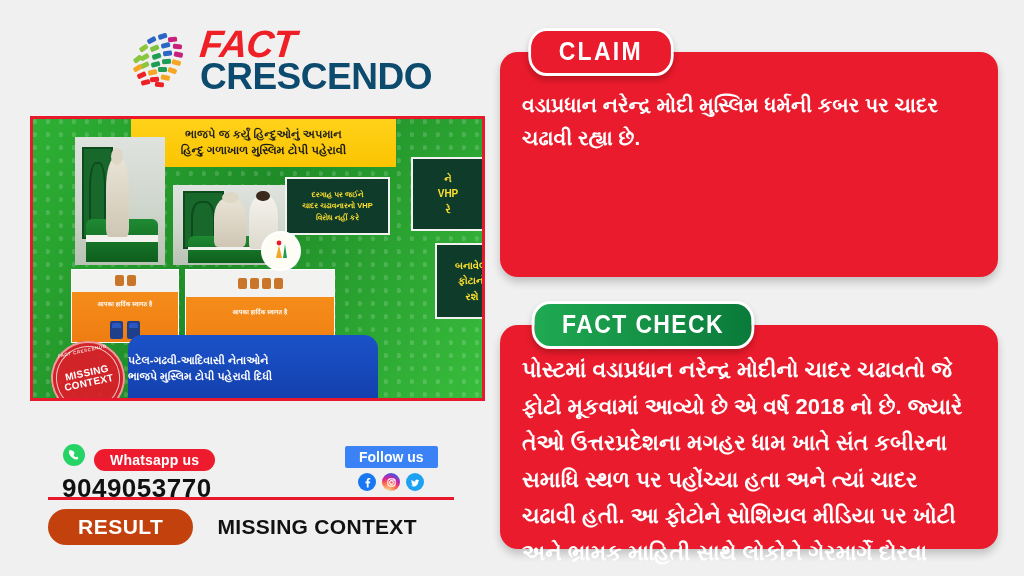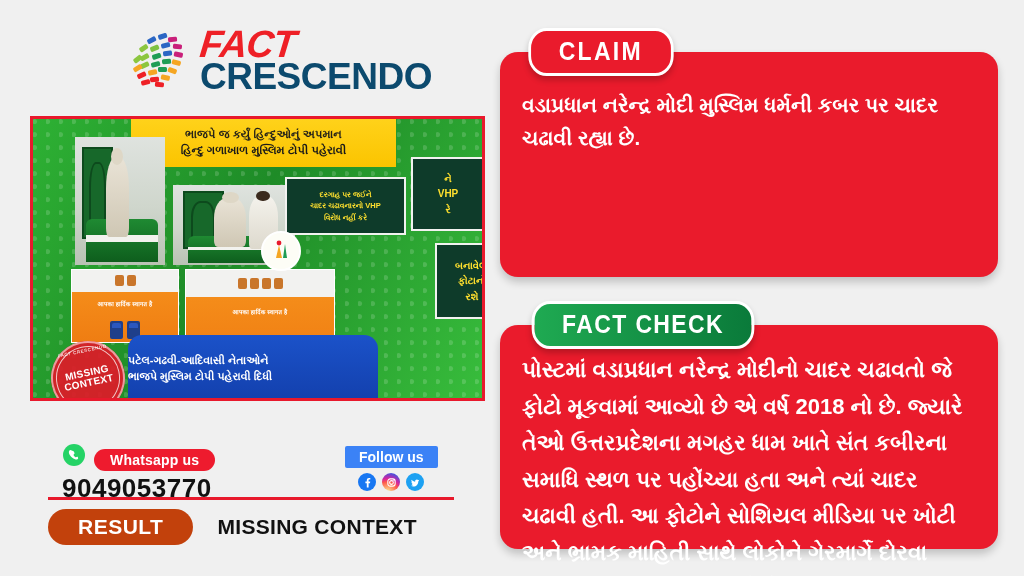--- a/index.html
+++ b/index.html
@@ -79,21 +79,21 @@
 
   .bn-1 { left: 38px; top: 150px; width: 108px; height: 74px; }
   .bn-2 { left: 152px; top: 150px; width: 150px; height: 92px; }
 
   .gbox {
     position: absolute; background: #0e3b2a; border: 2px solid #f2f2f0;
     display: flex; flex-direction: column; align-items: center; justify-content: center;
     padding: 4px 6px; text-align: center;
   }
   .gbox span { color: #ffe02e; font-size: 7.5px; font-weight: bold; line-height: 1.55; white-space: nowrap; }
-  .gb-1 { left: 252px; top: 58px; width: 121px; height: 58px; }
+  .gb-1 { left: 252px; top: 58px; width: 105px; height: 58px; }
   .gb-2 { left: 252px; top: 152px; width: 118px; height: 62px; }
   .gb-3 { left: 378px; top: 38px; width: 74px; height: 74px; }
   .gb-4 { left: 378px; top: 124px; width: 74px; height: 76px; margin-left: 24px; }
   .gb-3 span, .gb-4 span { font-size: 10px; }
 
   .cl-blue {
     position: absolute; left: 95px; top: 216px; width: 250px; height: 66px;
     background: linear-gradient(180deg,#1b52c9,#1340ad);
     border-radius: 14px 14px 0 0;
     display: flex; flex-direction: column; align-items: flex-start; justify-content: center;

